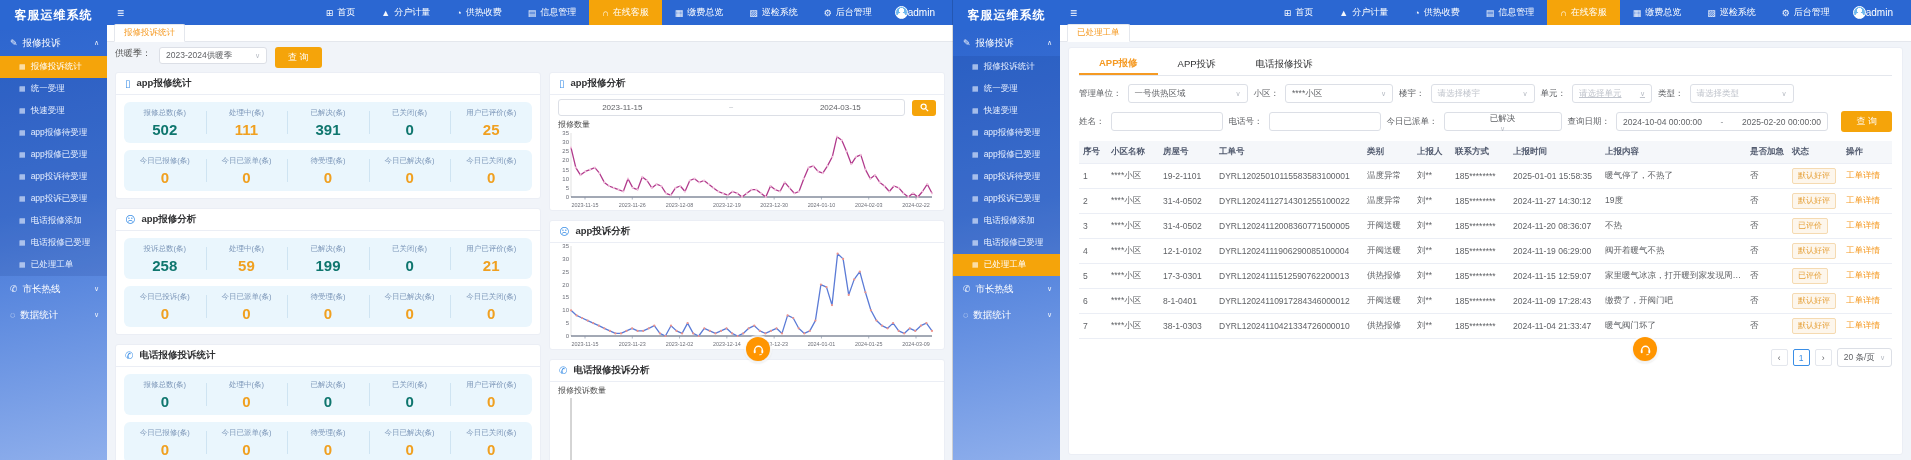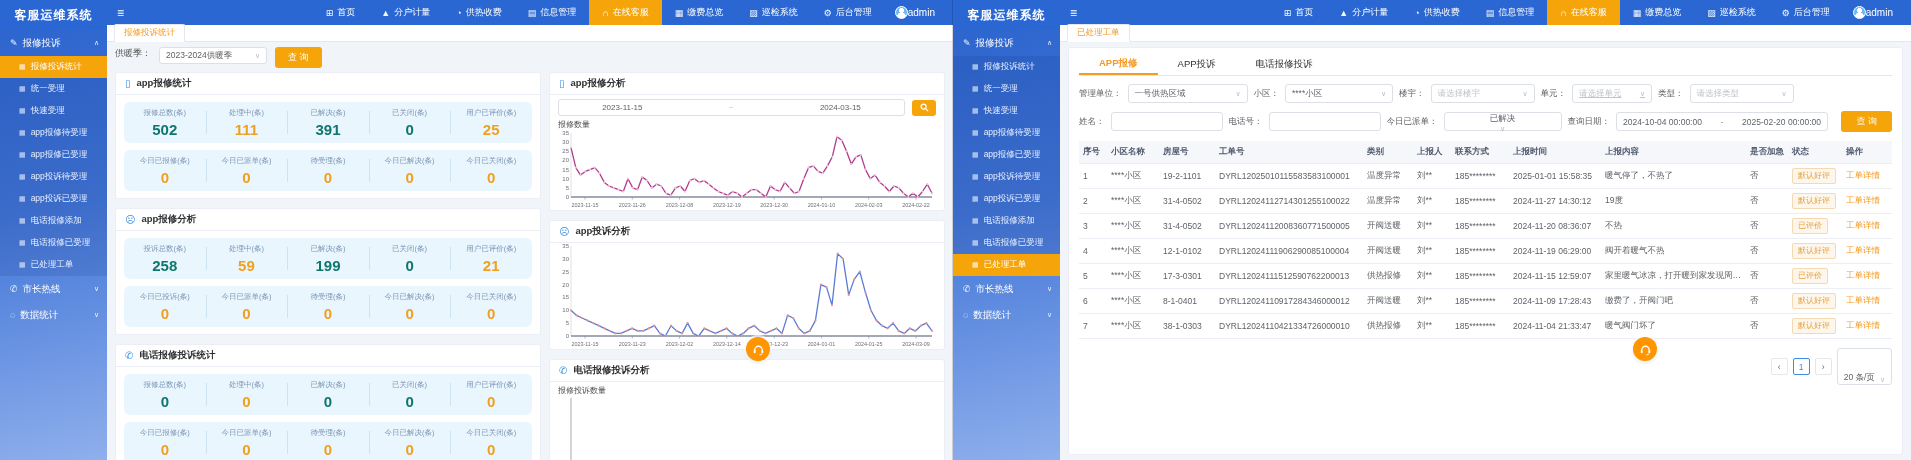--- a/index.html
+++ b/index.html
@@ -73,21 +73,21 @@
 .f-select .sep{color:#909399;}
 .filter-row .btn-orange{margin-left:auto;padding:4px 15px;}
 table.grid{margin-top:9px;width:100%;border-collapse:collapse;table-layout:fixed;font-size:8.5px;color:#606266;}
 .grid th{background:#f5f7fa;font-weight:bold;text-align:left;padding:5px 4px;border-bottom:1px solid #ebeef5;white-space:nowrap;color:#515a6e;overflow:hidden;}
 .grid td{padding:4px;border-bottom:1px solid #ebeef5;white-space:nowrap;overflow:hidden;text-overflow:ellipsis;}
 .badge{display:inline-block;padding:1px 5px 2px;border-radius:2px;font-size:8px;background:#fdf6ec;border:1px solid #f5dab1;color:#e6a23c;white-space:nowrap;}
 .link{color:#f59a23;cursor:pointer;}
 .pager{display:flex;justify-content:flex-end;align-items:center;gap:5px;margin-top:9px;font-size:8.5px;color:#606266;}
 .pg-btn{min-width:17px;height:17px;border:1px solid #e4e7ed;background:#fff;color:#606266;display:flex;align-items:center;justify-content:center;border-radius:2px;cursor:pointer;padding:0 3px;}
 .pg-cur{color:#3a8ee6;border-color:#3a8ee6;}
-.pg-size{height:37px;border:1px solid #dcdfe6;border-radius:3px;padding:0 6px;display:flex;align-items:flex-end;gap:5px;background:#fff;cursor:pointer;}
+.pg-size{height:19px;border:1px solid #dcdfe6;border-radius:3px;padding:0 6px;display:flex;align-items:center;gap:5px;background:#fff;cursor:pointer;}
 </style>
 </head>
 <body>
 
 <div id="root">
 
   <section class="window" id="winA">
     <aside class="sidebar">
       <div class="logo">客服运维系统</div>
       <nav class="menu">

